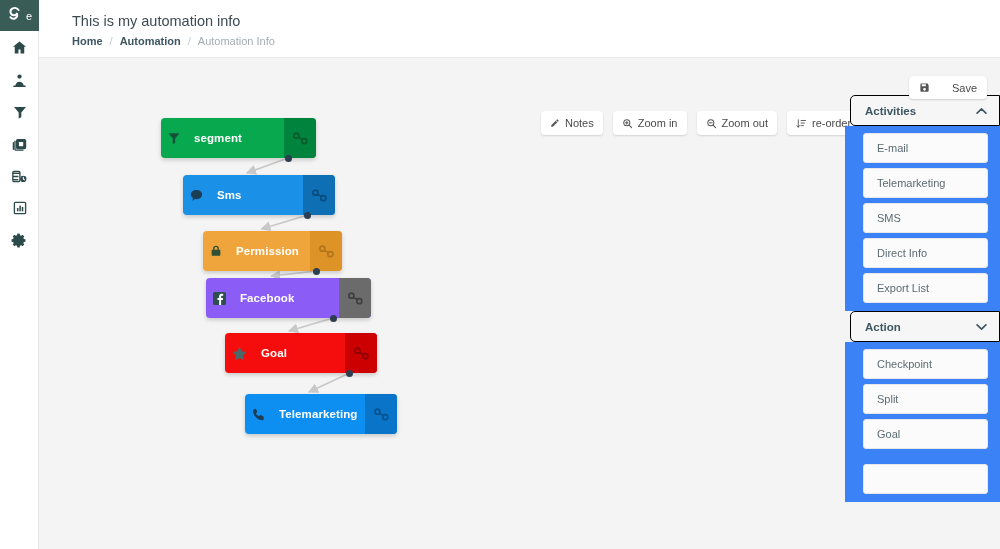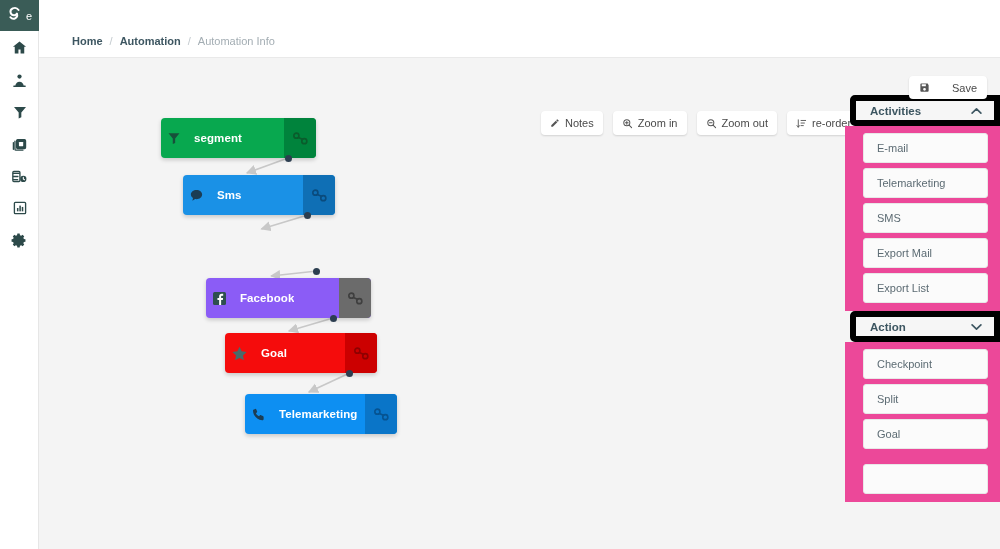--- a/index.html
+++ b/index.html
@@ -125,30 +125,30 @@
   
   #right-panel {
     position: absolute; right: 0; top: 95px;
     width: 155px; height: 454px;
     z-index: 20;
   }
   .acc-section { margin-bottom: 0; }
   .acc-head {
     height: 31px;
     background: #f6f6f6;
-    border: 6px solid #000000;
+    border: 1px solid #000000;
     border-radius: 5px 0 0 5px;
     display: flex; align-items: center; justify-content: space-between;
     padding: 0 12px 0 14px;
     font-size: 11.5px; color: #3d5661; font-weight: 600;
     cursor: pointer;
     margin-left: 5px;
   }
   .acc-head .chev { display: block; flex: none; }
-  .acc-body { background: #ec4899; padding: 7px 12px 3px 18px; }
+  .acc-body { background: #3b82f6; padding: 7px 12px 3px 18px; }
   .acc-item {
     height: 30px;
     background: #fbfbfb;
     border: 1px solid #e8e8e8;
     border-radius: 3px;
     display: flex; align-items: center;
     padding-left: 13px;
     font-size: 11px; color: #5c6b73;
     margin-bottom: 5px;
     cursor: grab;
@@ -244,20 +244,21 @@
       <span>
         <svg width="17" height="17" viewBox="0 0 24 24" fill="#2d4a4a">
           <path d="M12 8.2a3.8 3.8 0 1 0 0 7.6 3.8 3.8 0 0 0 0-7.6zm0 5.7a1.9 1.9 0 1 1 0-3.8 1.9 1.9 0 0 1 0 3.8z"></path>
           <path d="M20.4 13.6v-3.2l-2.3-.5a6.6 6.6 0 0 0-.7-1.7l1.3-2-2.3-2.3-2 1.3a6.6 6.6 0 0 0-1.7-.7l-.5-2.3h-3.2l-.5 2.3c-.6.2-1.2.4-1.7.7l-2-1.3-2.3 2.3 1.3 2c-.3.5-.5 1.1-.7 1.7l-2.3.5v3.2l2.3.5c.2.6.4 1.2.7 1.7l-1.3 2 2.3 2.3 2-1.3c.5.3 1.1.5 1.7.7l.5 2.3h3.2l.5-2.3c.6-.2 1.2-.4 1.7-.7l2 1.3 2.3-2.3-1.3-2c.3-.5.5-1.1.7-1.7z"></path>
         </svg>
       </span>
     </div>
   </nav>
 
   <header id="header">
+    <div id="page-title">This is my automation info</div>
     <div id="breadcrumb">
       <span class="crumb">Home</span>
       <span class="sep">/</span>
       <span class="crumb">Automation</span>
       <span class="sep">/</span>
       <span class="crumb current">Automation Info</span>
     </div>
   </header>
 
   <div id="save-wrap">
@@ -359,20 +360,37 @@
         </div>
         <div class="node-chain" style="background:#0f6fb5;">
           <svg width="19" height="15" viewBox="0 0 30 22" fill="none" stroke="#0a4b7d" stroke-width="2.6">
             <circle cx="8.5" cy="6.5" r="4"></circle>
               <circle cx="21" cy="15.2" r="4"></circle>
             <path d="M11.6 9.6 17.9 12.2" stroke-linecap="round"></path>
           </svg>
         </div>
       </div>
 
+      <div class="node" style="left:164px;top:173px;width:139px;background:#f0a53c;">
+        <div class="node-body">
+          <span class="node-ico">
+            <svg width="14" height="14" viewBox="0 0 24 24" fill="#2f4f36">
+              <path d="M7.2 10V7.6a4.8 4.8 0 0 1 9.6 0V10h1.3c.8 0 1.4.6 1.4 1.4v7.4c0 .8-.6 1.4-1.4 1.4H5.9c-.8 0-1.4-.6-1.4-1.4v-7.4c0-.8.6-1.4 1.4-1.4zm2.3 0h5V7.6a2.5 2.5 0 0 0-5 0z"></path>
+            </svg>
+          </span>
+          <span class="node-label">Permission</span>
+        </div>
+        <div class="node-chain" style="background:#dd9326;">
+          <svg width="19" height="15" viewBox="0 0 30 22" fill="none" stroke="#b4741a" stroke-width="2.6">
+            <circle cx="8.5" cy="6.5" r="4"></circle>
+              <circle cx="21" cy="15.2" r="4"></circle>
+            <path d="M11.6 9.6 17.9 12.2" stroke-linecap="round"></path>
+          </svg>
+        </div>
+      </div>
 
       <div class="node" style="left:167px;top:220px;width:165px;background:#8b5cf6;">
         <div class="node-body">
           <span class="node-ico">
             <svg width="15" height="15" viewBox="0 0 24 24">
               <rect x="1.6" y="1.6" width="20.8" height="20.8" rx="2.6" fill="#2e4f4f"></rect>
               <path d="M14.6 22.4v-8.2h2.7l.4-3.2h-3.1V8.9c0-.9.3-1.5 1.6-1.5h1.7V4.5c-.3 0-1.3-.1-2.4-.1-2.4 0-4.1 1.5-4.1 4.2v2.4H8.7v3.2h2.7v8.2z" fill="#ffffff"></path>
             </svg>
           </span>
           <span class="node-label">Facebook</span>
@@ -437,21 +455,21 @@
         <span class="chev">
           <svg width="11" height="8" viewBox="0 0 14 9" fill="none" stroke="#3d5661" stroke-width="2.1">
             <path d="M1.4 7.2 7 1.8l5.6 5.4" stroke-linecap="round" stroke-linejoin="round"></path>
           </svg>
         </span>
       </div>
       <div class="acc-body">
         <div class="acc-item">E-mail</div>
         <div class="acc-item">Telemarketing</div>
         <div class="acc-item">SMS</div>
-        <div class="acc-item">Export Mail</div>
+        <div class="acc-item">Direct Info</div>
         <div class="acc-item">Export List</div>
       </div>
     </section>
 
     <section class="acc-section">
       <div class="acc-head">
         <span>Action</span>
         <span class="chev">
           <svg width="11" height="8" viewBox="0 0 14 9" fill="none" stroke="#3d5661" stroke-width="2.1">
             <path d="M1.4 1.8 7 7.2l5.6-5.4" stroke-linecap="round" stroke-linejoin="round"></path>

